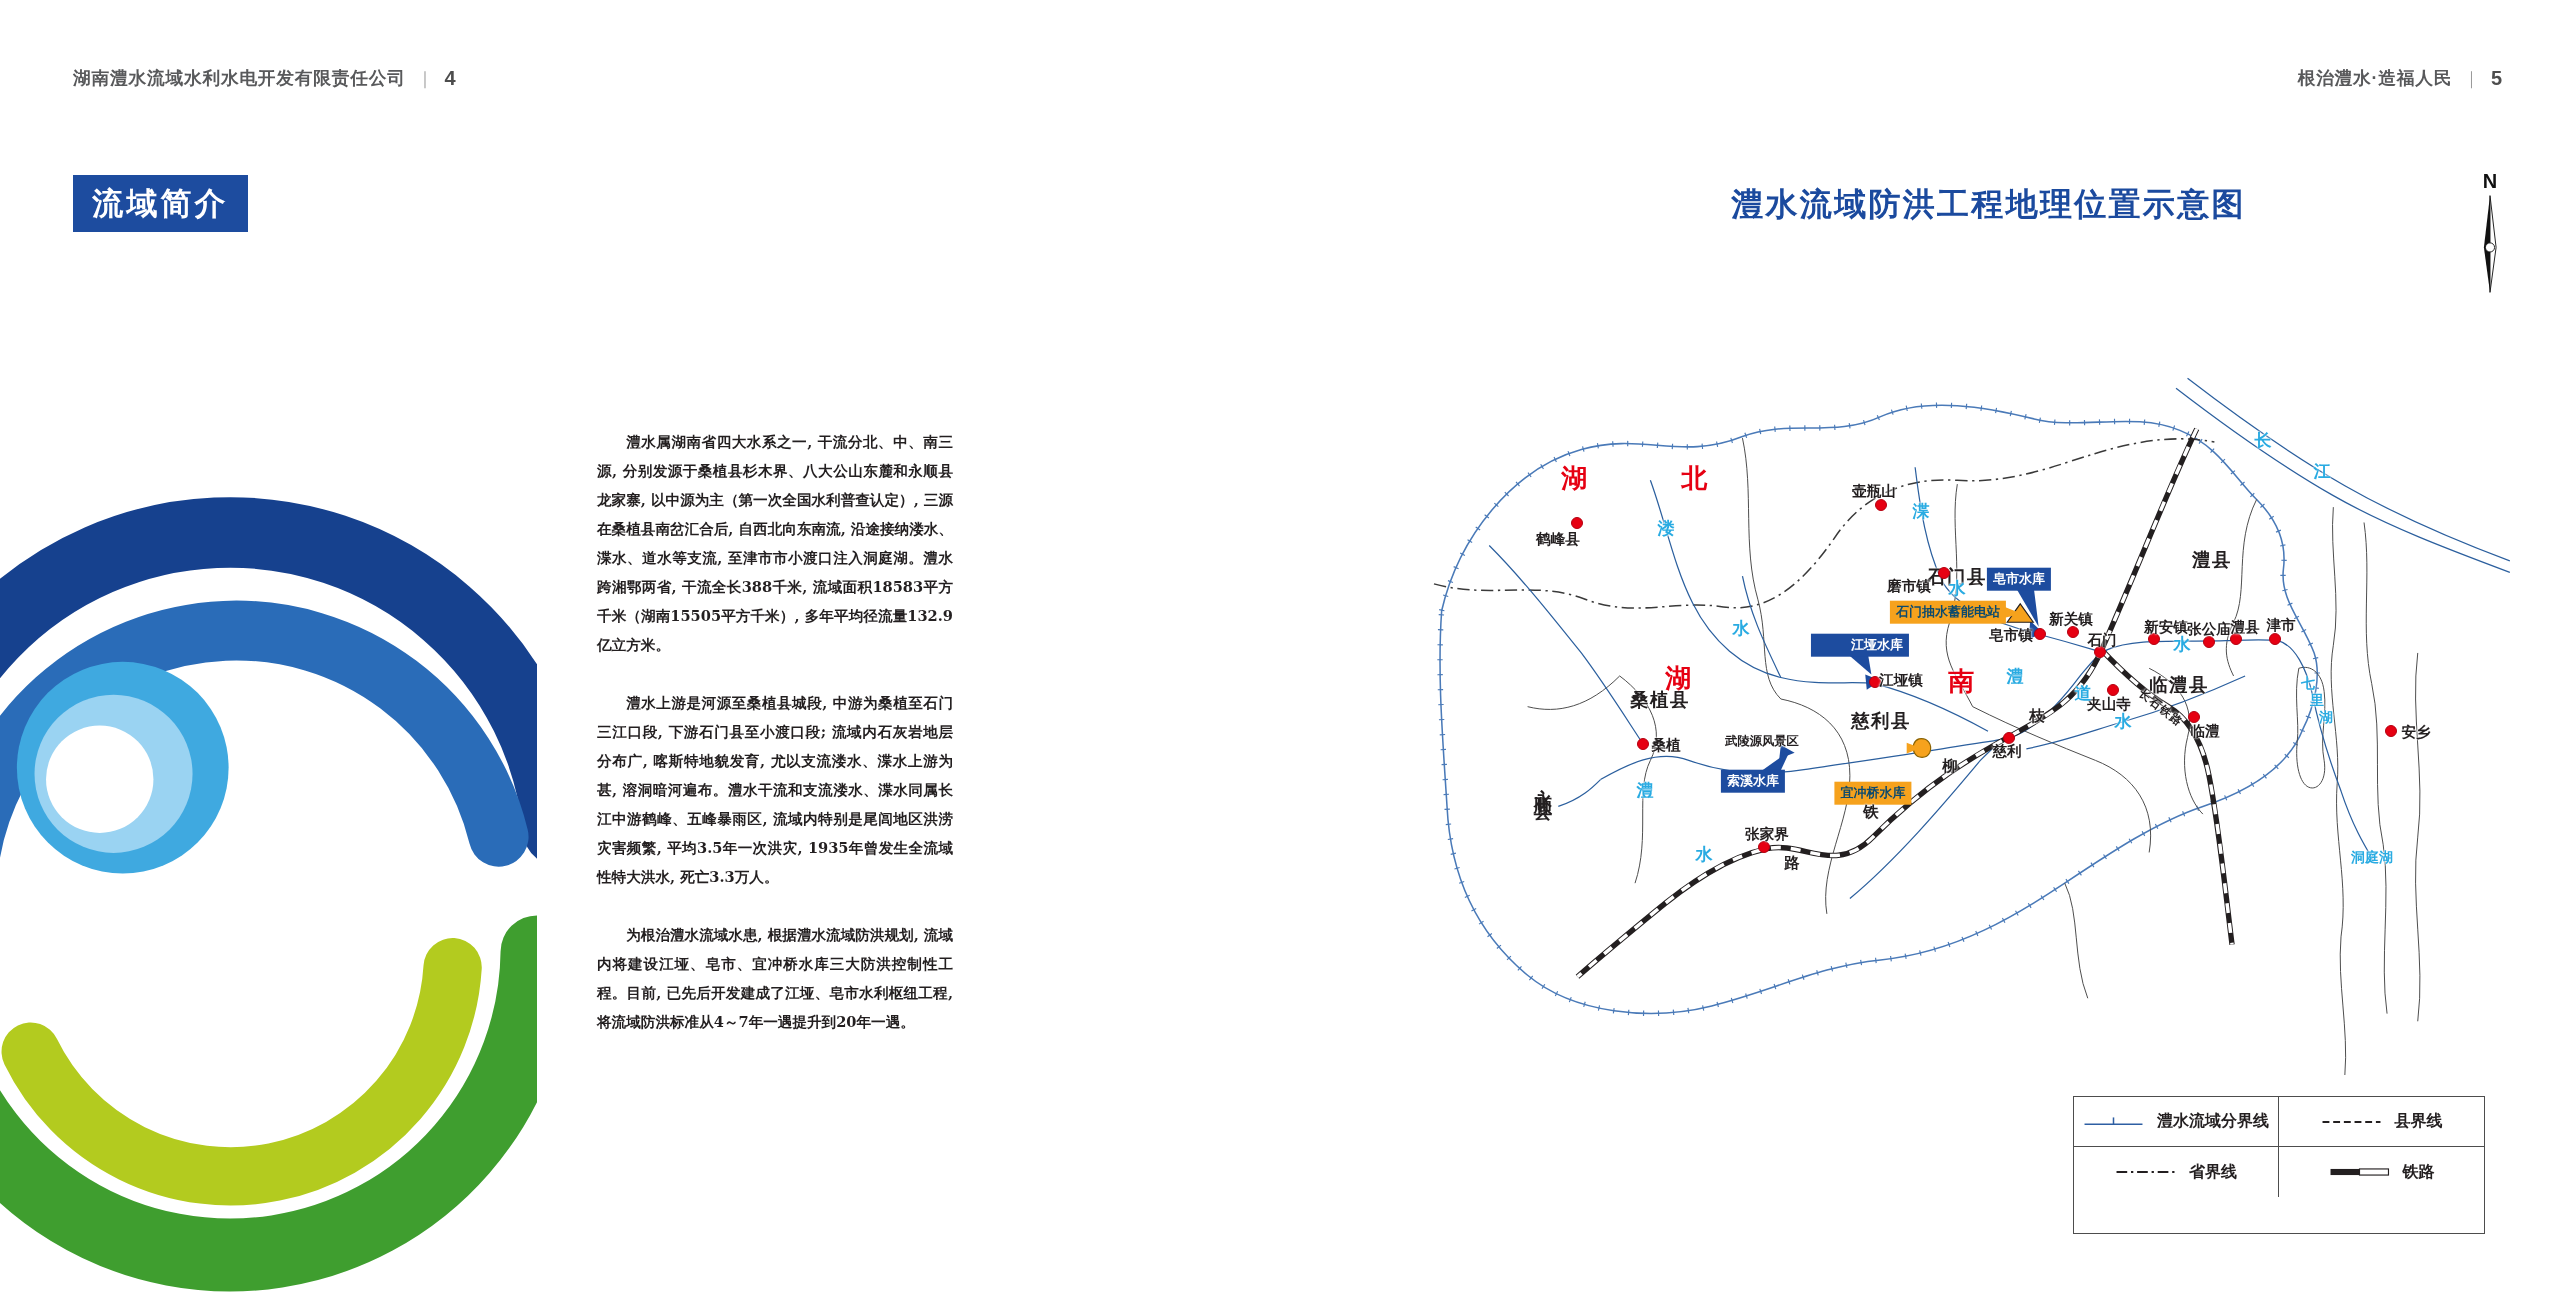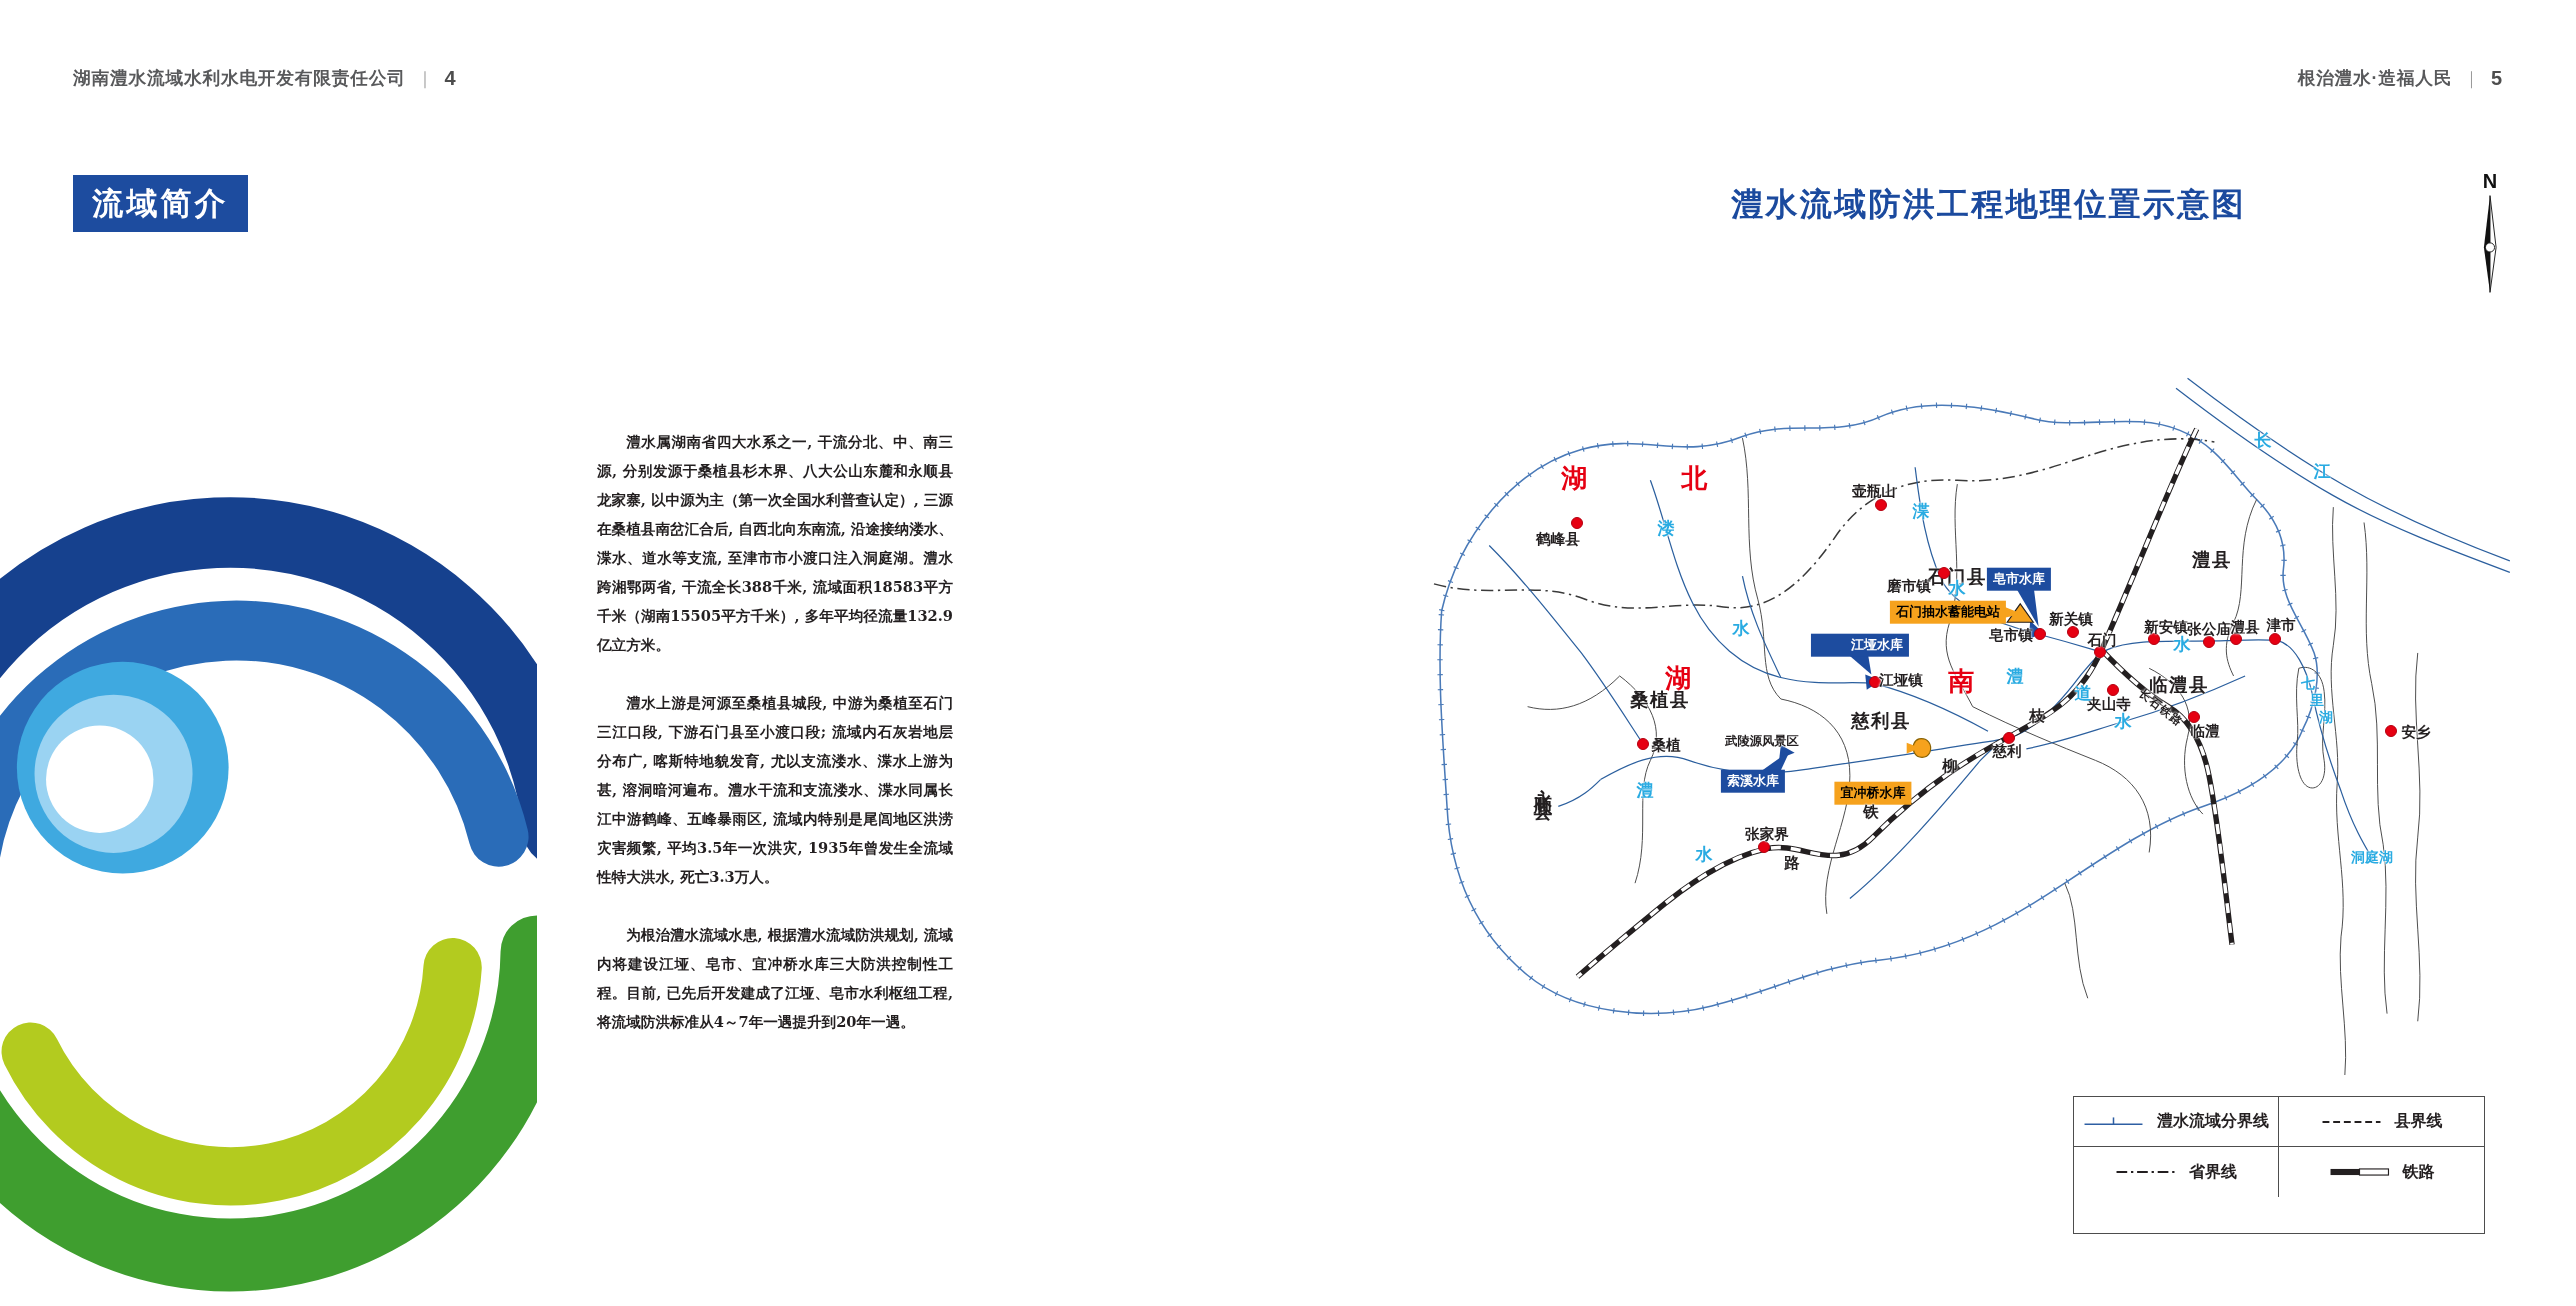--- a/index.html
+++ b/index.html
@@ -38,21 +38,21 @@
   .town{font-size:14.6px;color:#231f20;}
   .river{font-size:17px;color:#29abe2;}
   .river.sm{font-size:14px;}
   .rail{font-size:15.4px;color:#231f20;}
   .rail.rot{transform:translate(-50%,-50%) rotate(38deg);font-size:11.5px;letter-spacing:1.5px;}
   .dot{position:absolute;width:10px;height:10px;border-radius:50%;
        background:#e60012;border:0.8px solid #b50010;transform:translate(-50%,-50%);}
   .tag{position:absolute;transform:translate(-50%,-50%);white-space:nowrap;
        font-weight:bold;font-size:13px;padding:2.3px 6.1px;}
   .tag.blue{background:#1d4c9f;color:#ffffff;}
-  .tag.orange{background:#f6a21d;color:#000000;}
+  .tag.orange{background:#f6a21d;color:#0c4a6e;}
   
   .legend{position:absolute;left:2073px;top:1096px;width:412px;height:138px;
        border:1.5px solid #4d4d4d;box-sizing:border-box;background:#fff;}
   .legend .ltitle{height:35px;border-bottom:1.5px solid #4d4d4d;display:flex;
        align-items:center;justify-content:center;font-size:20px;font-weight:bold;letter-spacing:14px;}
   .legend .lgrid{display:grid;grid-template-columns:1fr 1fr;grid-template-rows:1fr 1fr;height:100px;}
   .legend .lcell{display:flex;align-items:center;justify-content:center;gap:13px;
        font-size:16px;font-weight:bold;box-sizing:border-box;}
   .legend .lcell.bb{border-bottom:1.5px solid #4d4d4d;}
   .legend .lcell.br{border-right:1.5px solid #4d4d4d;}

